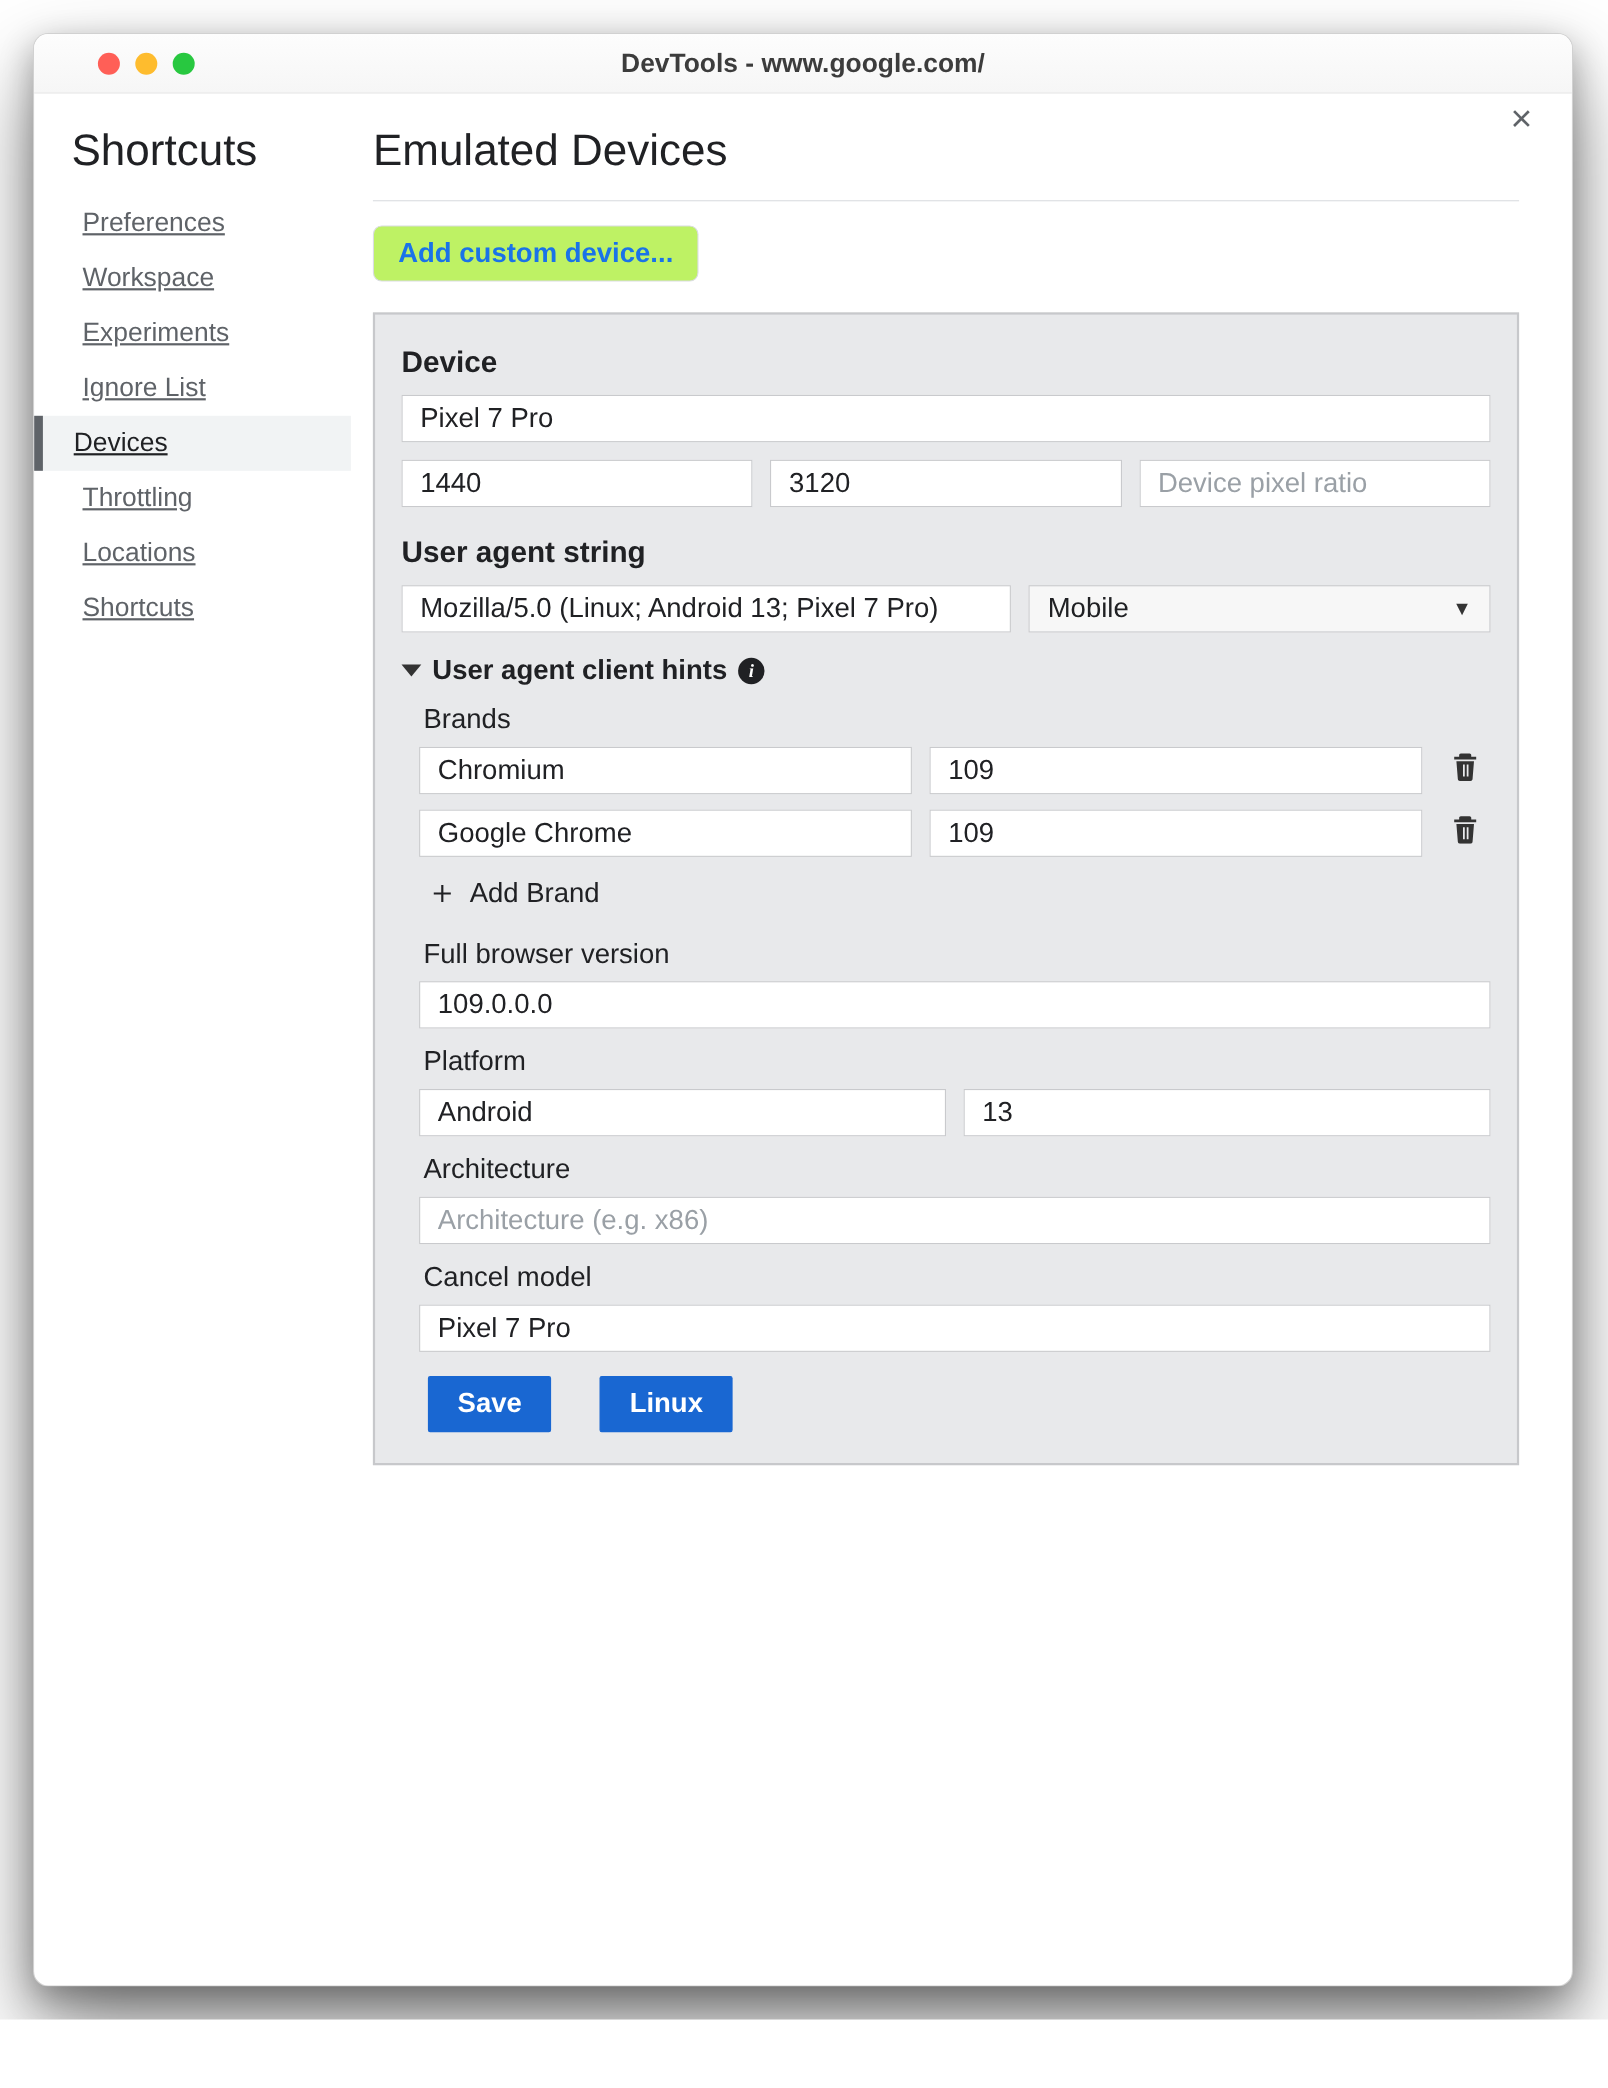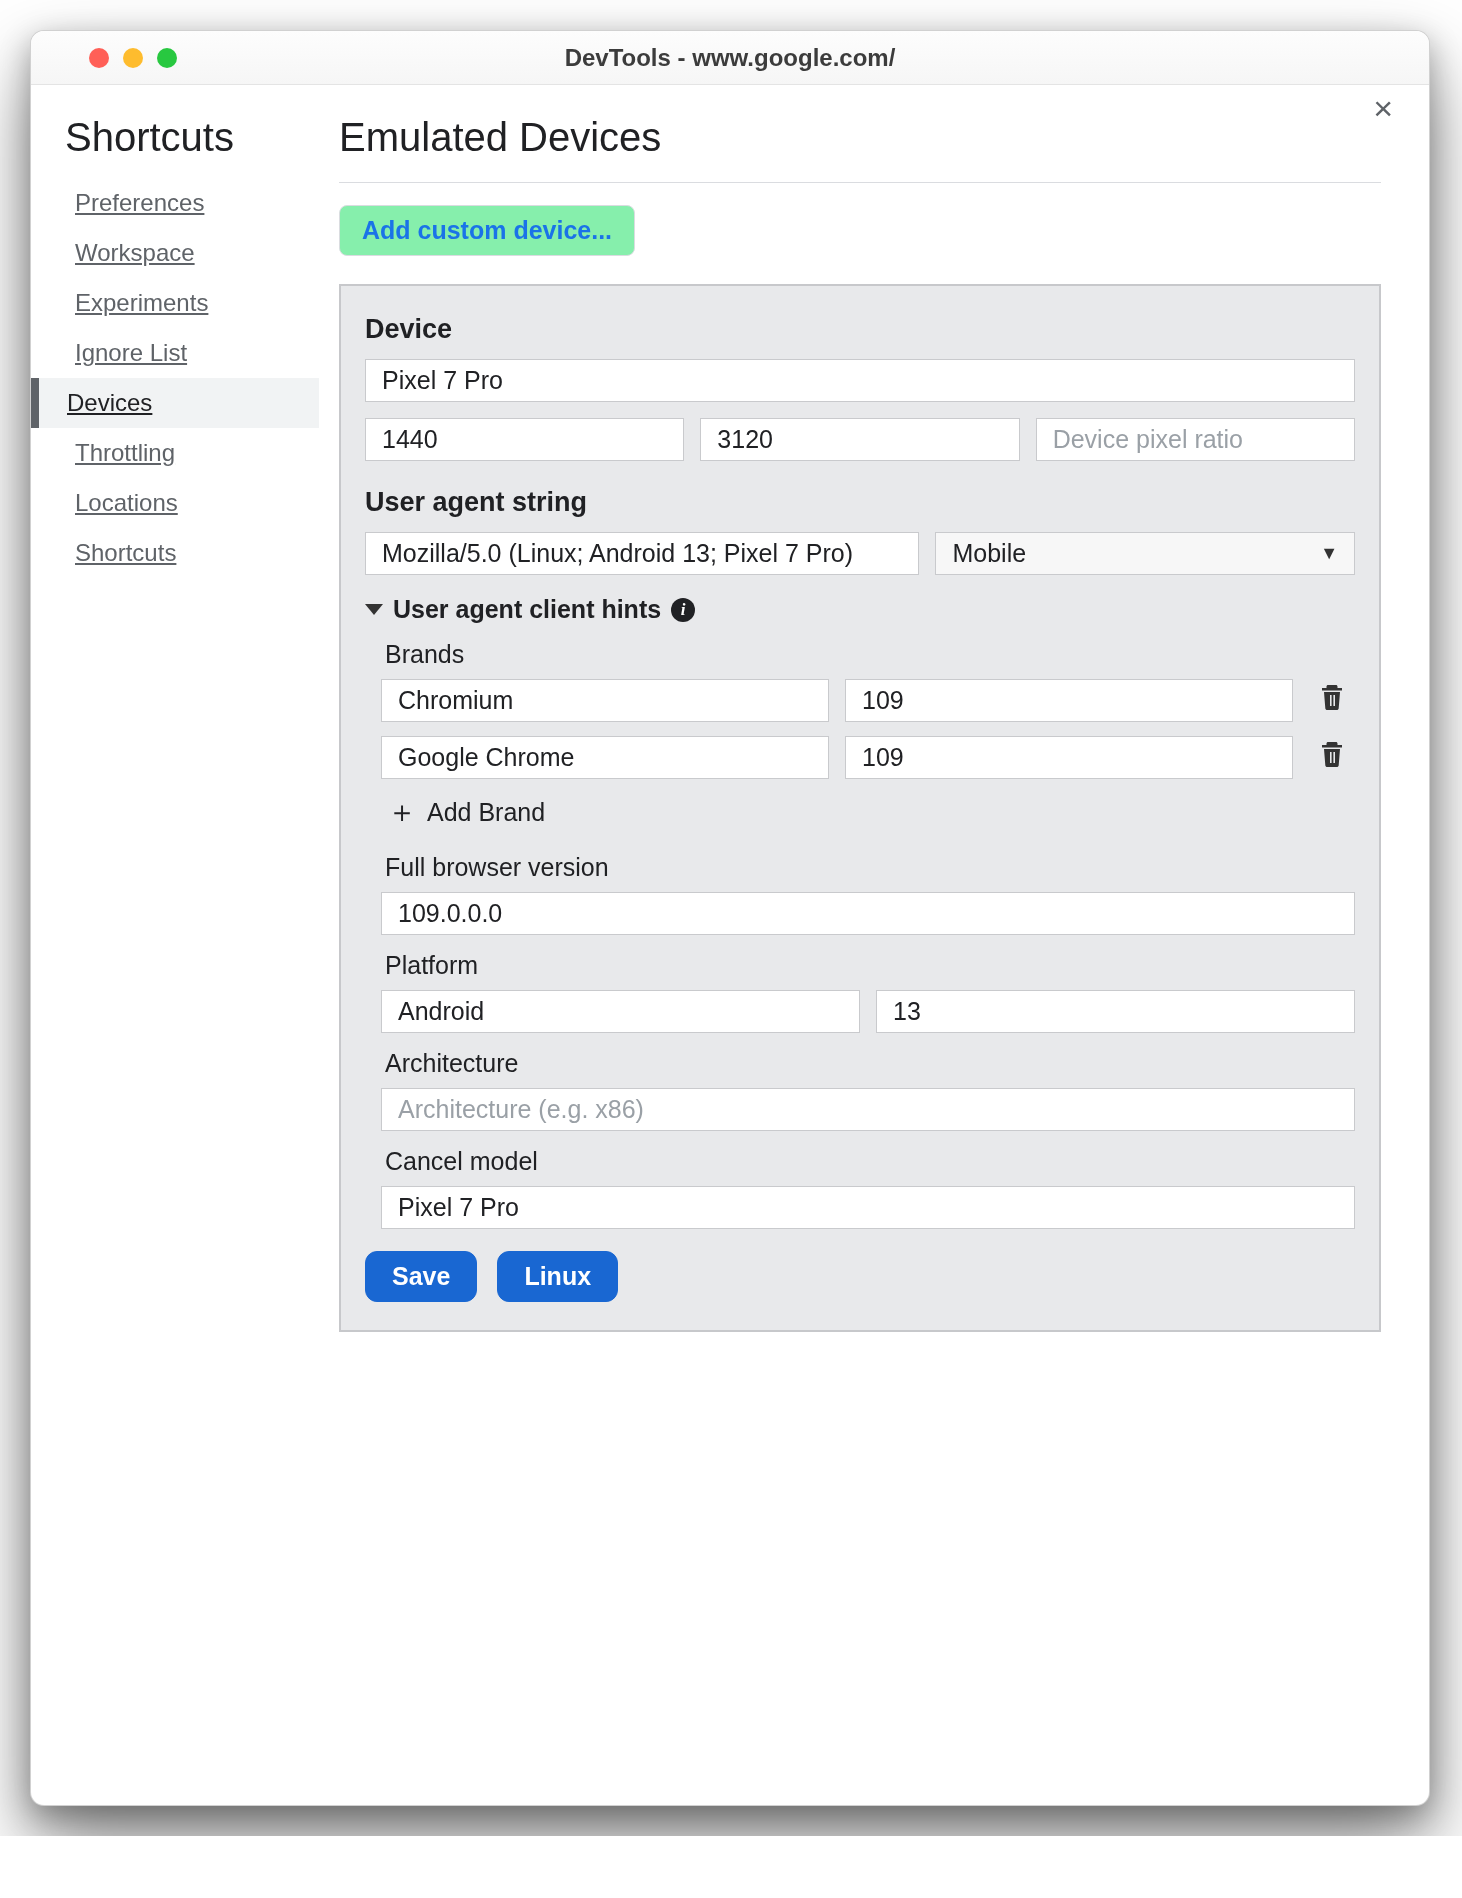--- a/index.html
+++ b/index.html
@@ -113,32 +113,33 @@
     font-size: 40px;
     font-weight: 500;
   }
   .hr { border: 0; border-top: 1px solid var(--border); margin: 0 0 22px 0; }
   .btn {
     display: inline-block;
     border: 1px solid var(--border);
     border-radius: 8px;
     padding: 12px 22px;
     font-size: 25px;
-    background: #86efac;
+    background: #bef264;
     cursor: pointer;
     line-height: 1;
   }
   .btn.link { color: var(--accent); font-weight: 600; }
   .btn.primary {
     background: var(--accent-dark);
     color: #fff;
     border-color: var(--accent-dark);
     font-weight: 600;
-    border-radius: 12px;
+    border-radius: 2px;
     padding: 12px 26px;
+    margin-left: 24px;
   }
   
   .panel {
     margin-top: 28px;
     border: 2px solid var(--panel-border);
     background: var(--panel-bg);
     padding: 22px 24px 28px 24px;
   }
   .section-label {
     font-size: 27px;

